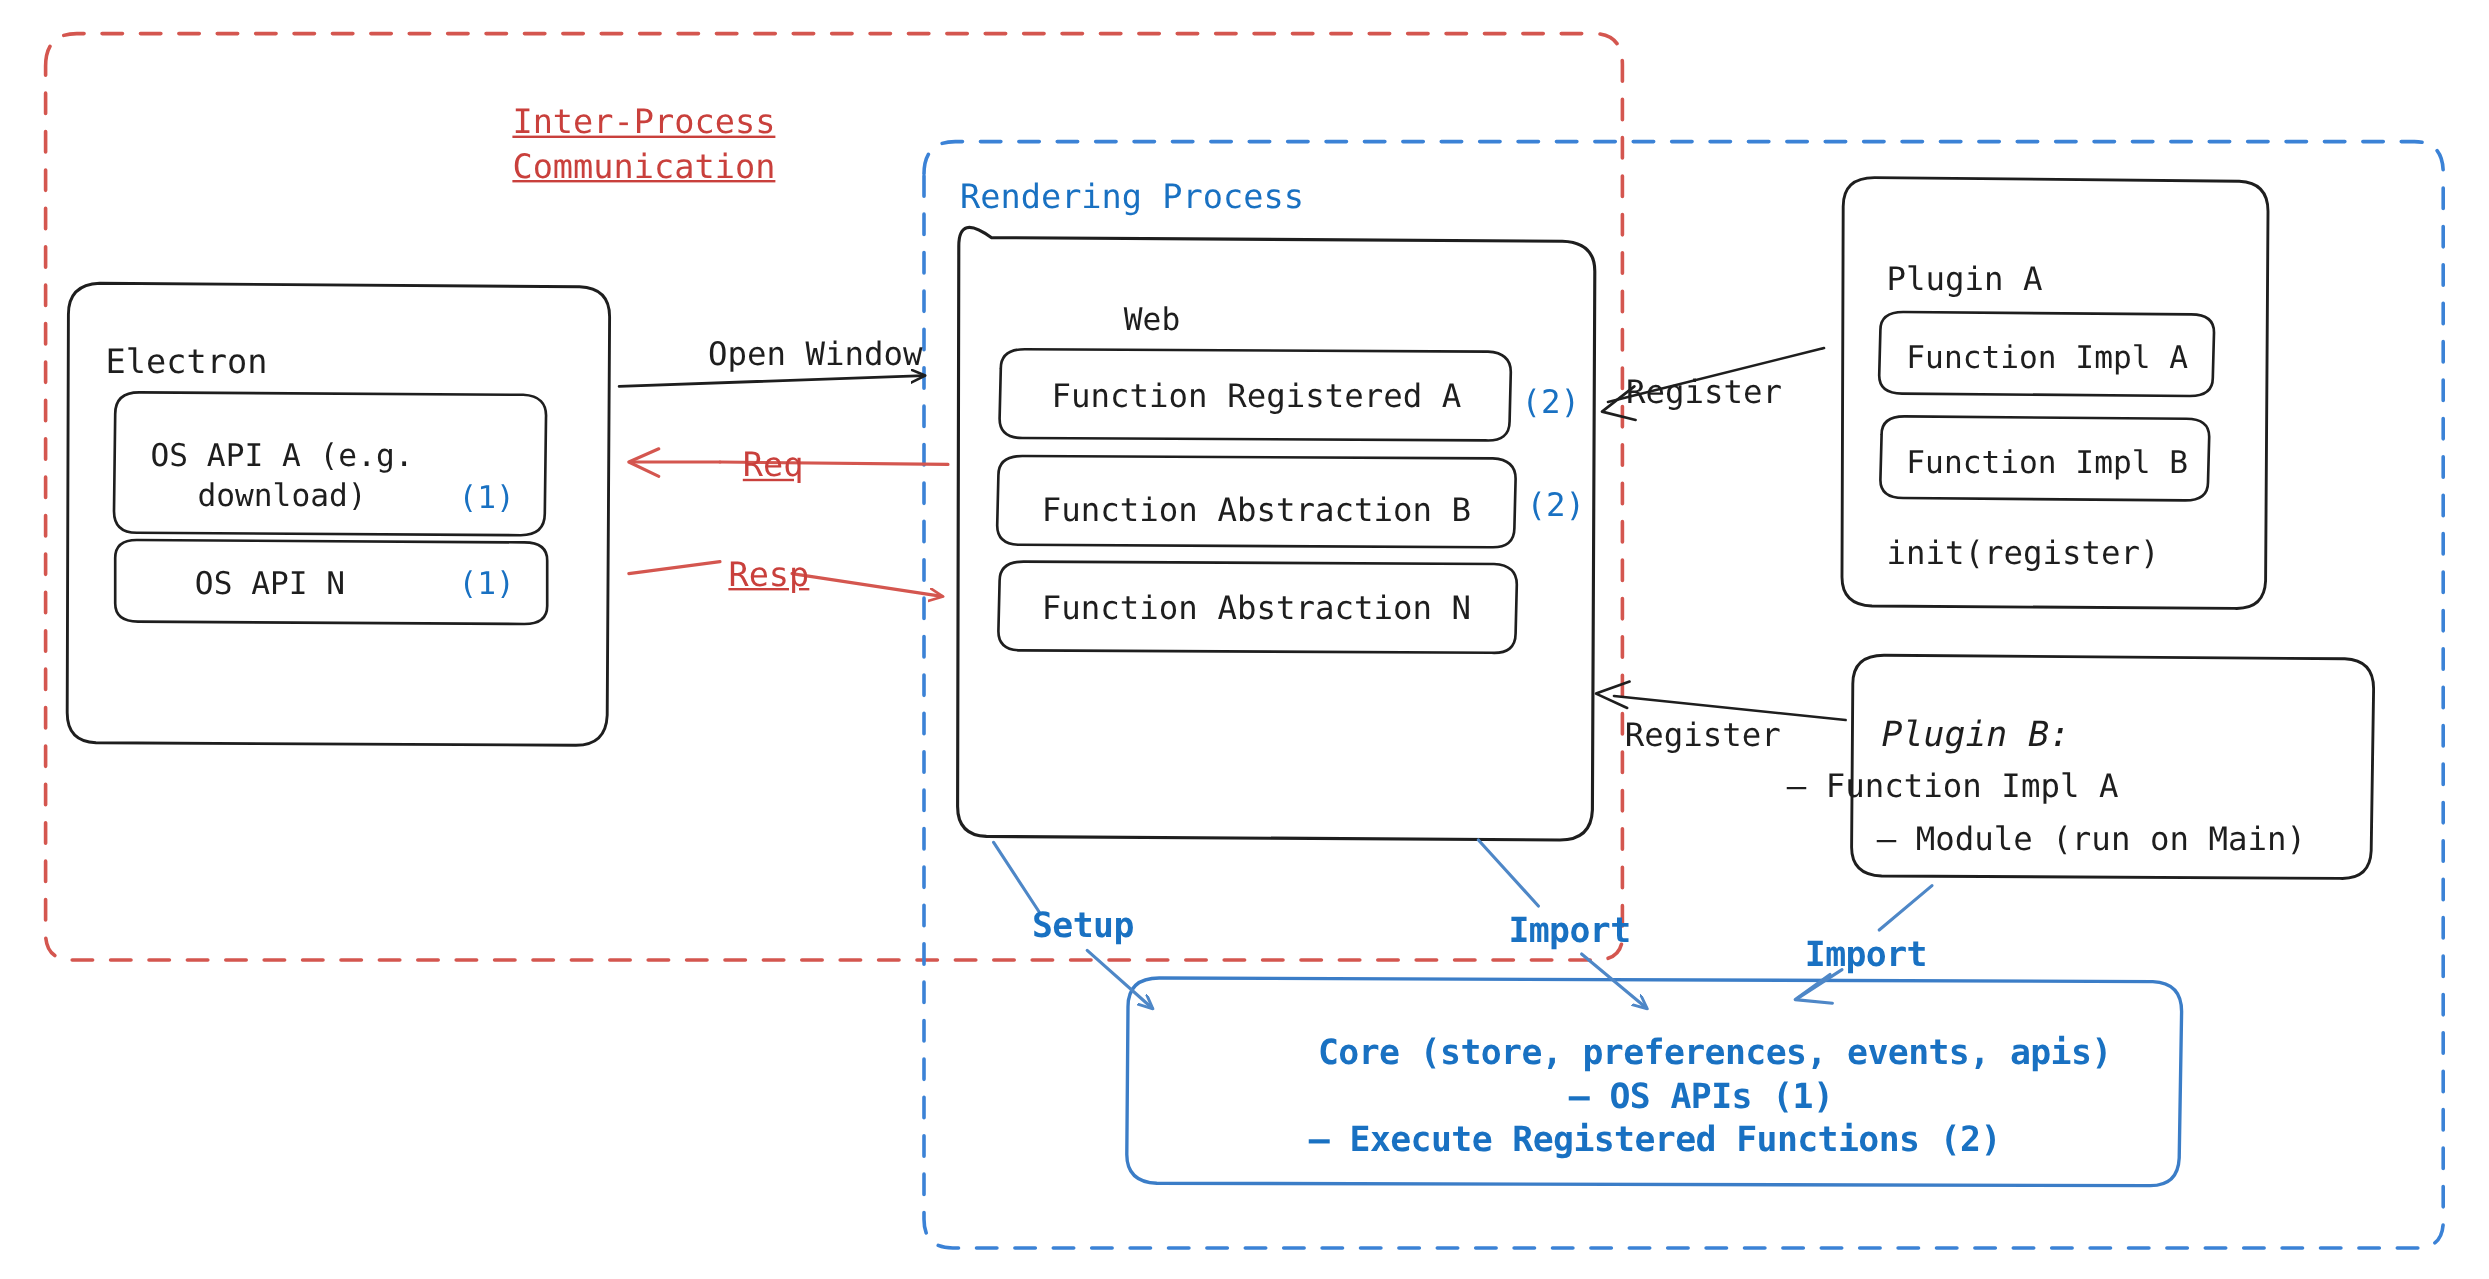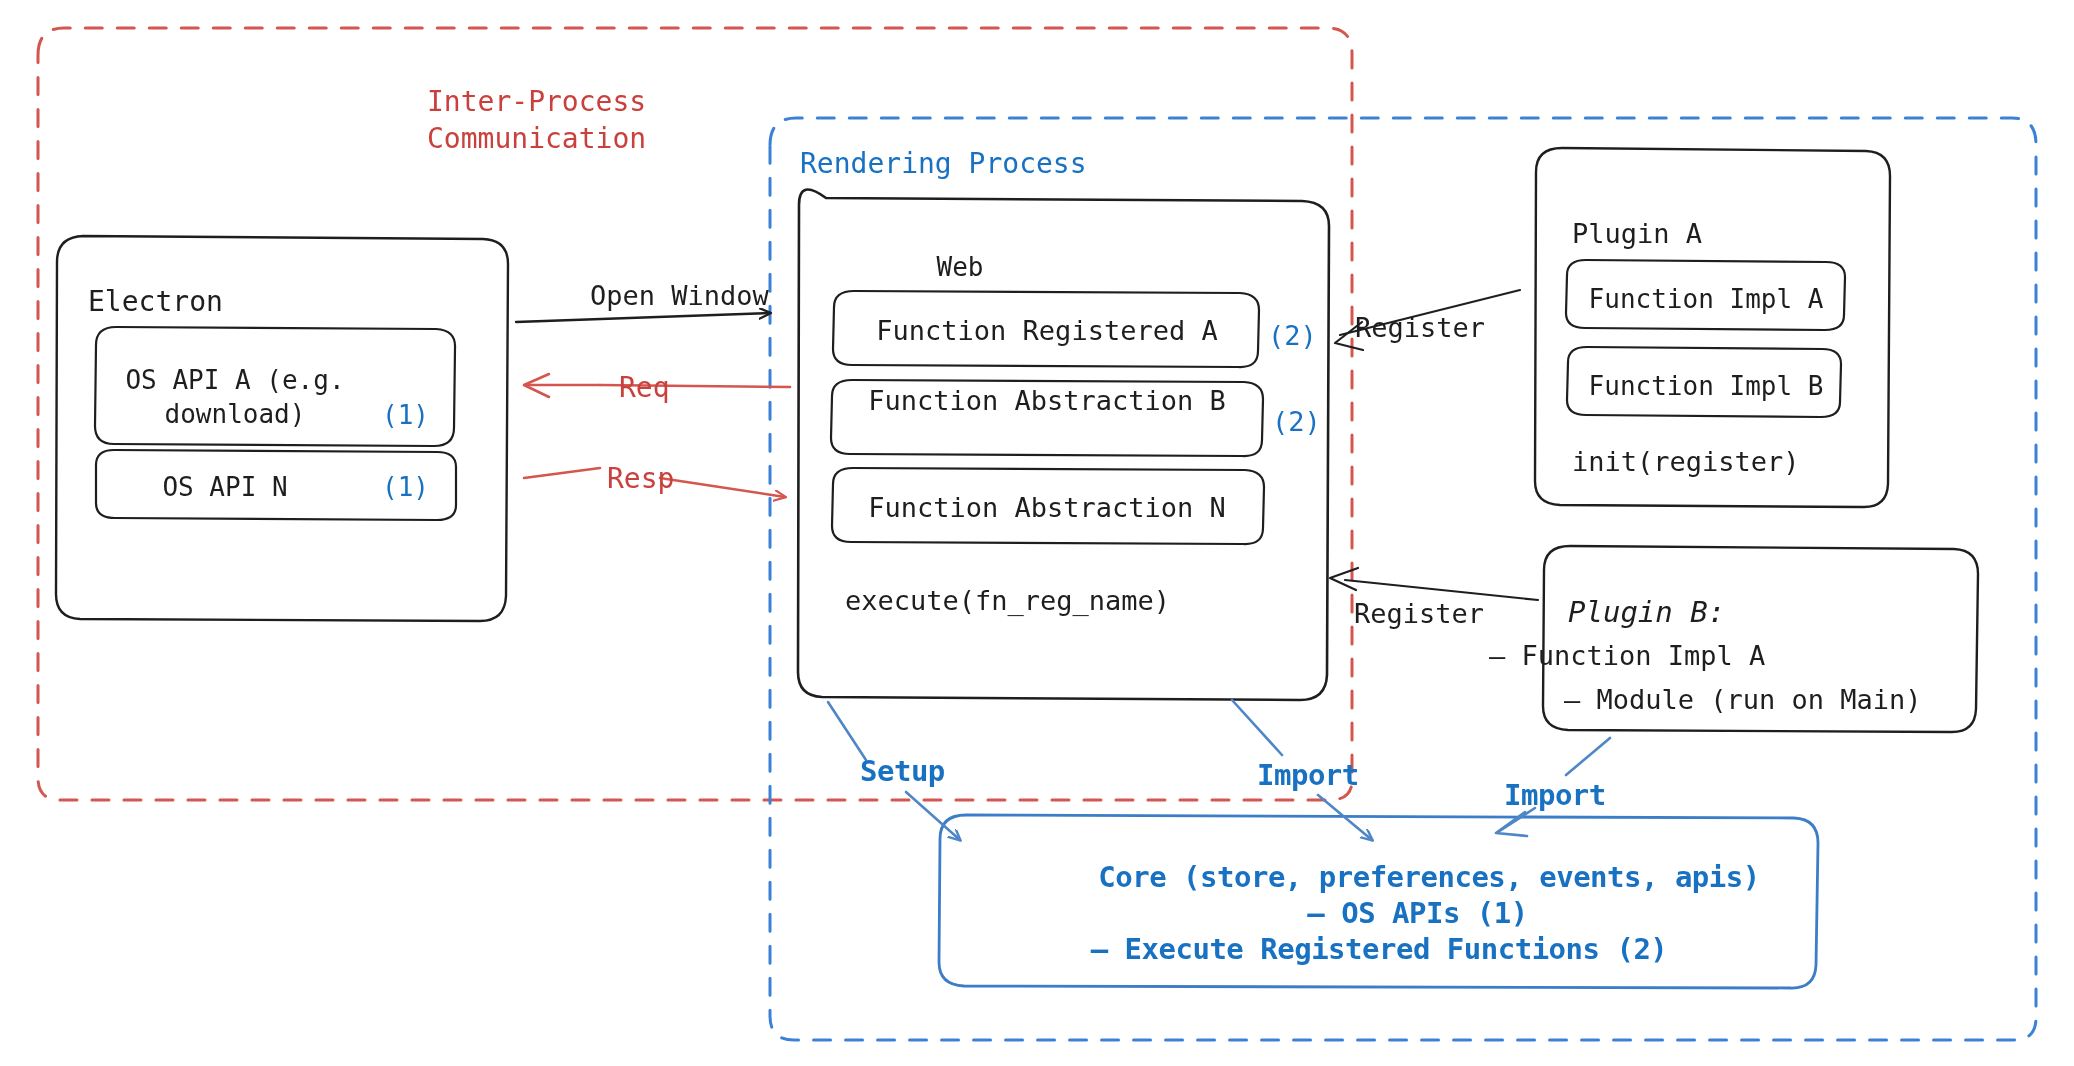--- a/index.html
+++ b/index.html
@@ -8,21 +8,21 @@
     font-family:"DejaVu Sans Mono", monospace;
     overflow:hidden;
   }
   #stage{position:relative;width:2074px;height:1066px;background:#fff;}
   svg#canvas{position:absolute;top:0;left:0;width:2074px;height:1066px;}
 
   
   .lbl{position:absolute;white-space:pre;line-height:1.32;}
   .mono{font-family:"DejaVu Sans Mono","Liberation Mono",monospace;}
   .dark{color:#1e1e1e;}
-  .red{color:#c9403c;}
+  .red{color:#c9403c;text-decoration:underline;}
   .blue{color:#1971c2;}
   .ctr{text-align:center;}
   .hand{font-family:"DejaVu Sans Mono","Liberation Mono",monospace;font-weight:700;letter-spacing:-0.5px;}
 </style>
 </head>
 <body>
 
 <div id="stage">
 
   <svg id="canvas" viewBox="0 0 2074 1066" xmlns="http://www.w3.org/2000/svg">
@@ -127,26 +127,25 @@
   <div class="lbl mono blue" style="left:382px;top:398px;font-size:26px;">(1)</div>
 
   <div class="lbl mono dark ctr" style="left:110px;top:470px;width:230px;font-size:26px;text-align:center;">OS API N</div>
   <div class="lbl mono blue" style="left:382px;top:470px;font-size:26px;">(1)</div>
 
   <div class="lbl mono dark ctr" style="left:900px;top:250px;width:120px;font-size:26px;">Web</div>
 
   <div class="lbl mono dark ctr" style="left:843px;top:313px;width:408px;font-size:27px;">Function Registered A</div>
   <div class="lbl mono blue" style="left:1268px;top:318px;font-size:27px;">(2)</div>
 
-  <div class="lbl mono dark ctr" style="left:843px;top:383px;width:408px;font-size:27px;">Function Abstraction B</div>
+  <div class="lbl mono dark ctr" style="left:843px;top:408px;width:408px;font-size:27px;">Function Abstraction B</div>
   <div class="lbl mono blue" style="left:1272px;top:404px;font-size:27px;">(2)</div>
 
   <div class="lbl mono dark ctr" style="left:843px;top:490px;width:408px;font-size:27px;">Function Abstraction N</div>
 
-  <div class="lbl mono dark" style="left:845px;top:583px;font-size:27px;">execute(fn_reg_name)</div>
 
   <div class="lbl mono dark" style="left:1572px;top:216px;font-size:27px;text-align:center;">Plugin A</div>
 
   <div class="lbl mono dark ctr" style="left:1576px;top:282px;width:260px;font-size:26px;">Function Impl A</div>
   <div class="lbl mono dark ctr" style="left:1576px;top:369px;width:260px;font-size:26px;">Function Impl B</div>
   <div class="lbl mono dark" style="left:1572px;top:444px;font-size:27px;">init(register)</div>
 
   <div class="lbl mono dark" style="left:1568px;top:593px;font-size:29px;font-style:italic;">Plugin B:</div>
   <div class="lbl mono dark" style="left:1489px;top:638px;font-size:27px;">– Function Impl A</div>
   <div class="lbl mono dark" style="left:1564px;top:682px;font-size:27px;">– Module (run on Main)</div>

